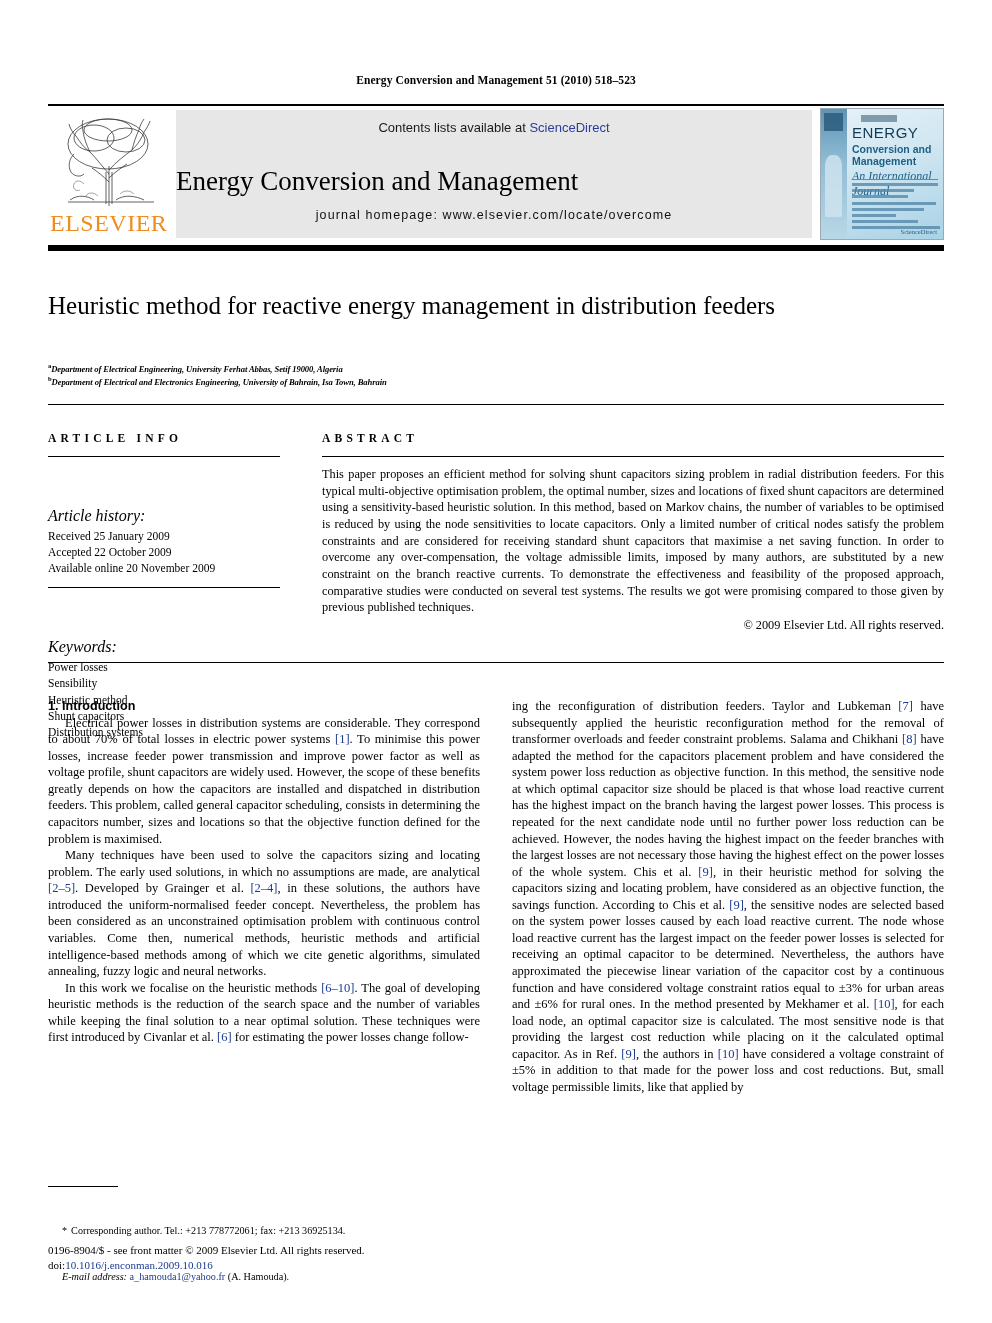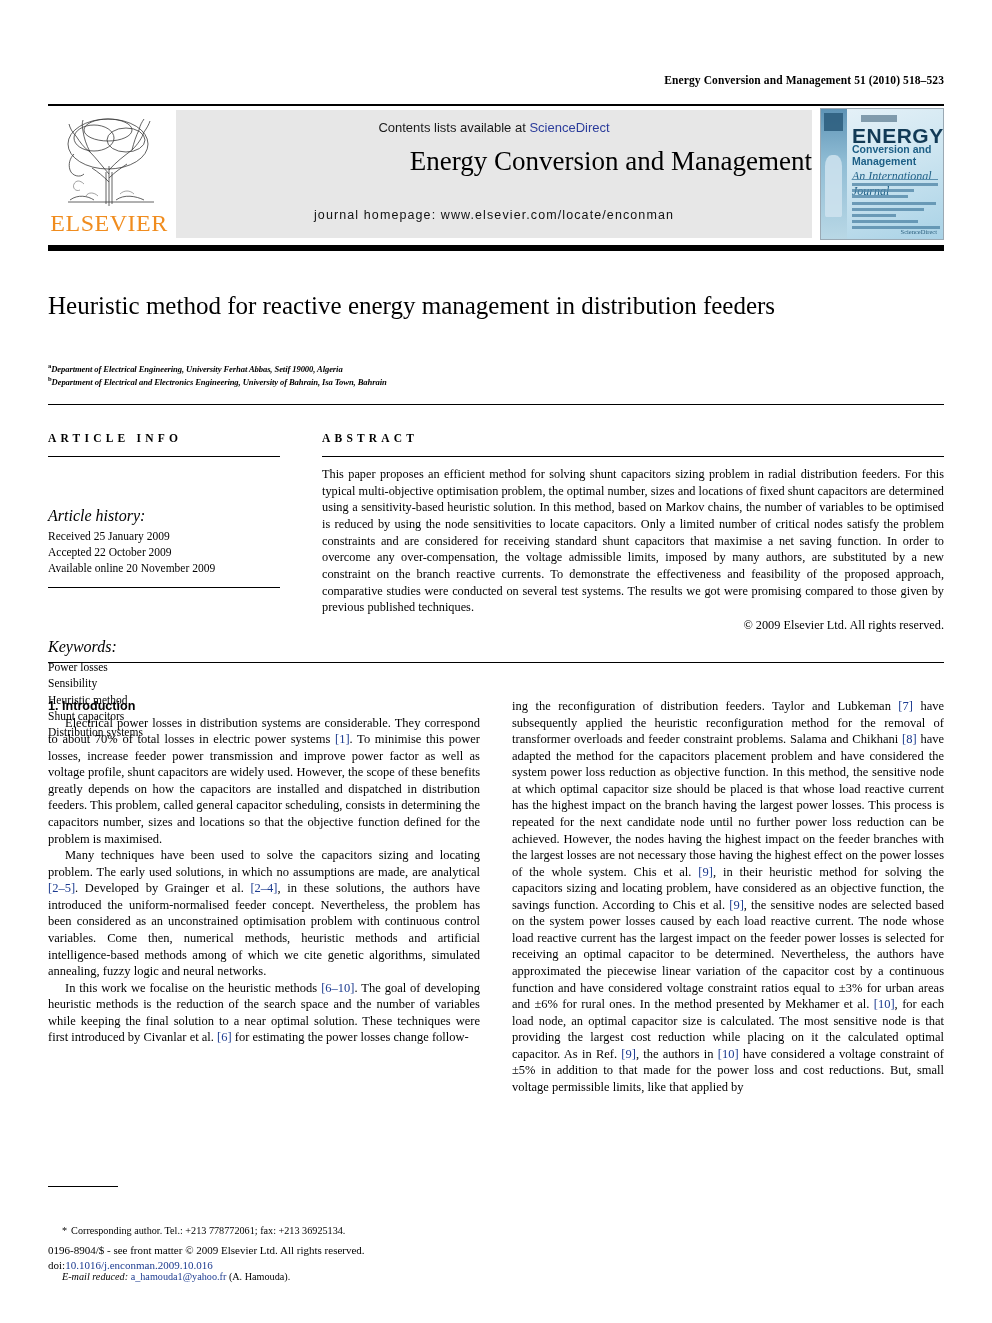--- a/index.html
+++ b/index.html
@@ -21,21 +21,21 @@
     width: 992px;
     height: 1323px;
   }
 
   
   .running-head {
     position: absolute;
     left: 48px;
     top: 74px;
     width: 896px;
-    text-align: right;
+    text-align: center;
     font-family: "Liberation Serif", serif;
     font-size: 11.5px;
     font-weight: bold;
     letter-spacing: 0.1px;
   }
 
   
   .header-rule-top {
     position: absolute;
     left: 48px;
@@ -62,21 +62,20 @@
     position: absolute;
     left: 6px; top: 4px;
     width: 108px; height: 96px;
     overflow: hidden;
   }
   .elsevier-word {
     position: absolute;
     left: 2px;
     top: 100px;
     width: 118px;
-    text-align: center;
     font-family: "Liberation Serif", serif;
     font-size: 24px;
     letter-spacing: 0.5px;
     color: #F08C1E;
   }
   .grey-panel {
     position: absolute;
     left: 128px;
     top: 2px;
     width: 636px;
@@ -90,23 +89,23 @@
     text-align: center;
     font-family: "Liberation Sans", sans-serif;
     font-size: 13px;
     color: #1a1a1a;
   }
   .contents-line .sd {
     color: #2b3c9b;
   }
   .journal-title {
     position: absolute;
-    left: 0; top: 36px;
+    left: 0; top: 56px;
     width: 636px;
-    text-align: right;
+    text-align: left;
     font-family: "Liberation Serif", serif;
     font-size: 27px;
     color: #000;
   }
   .homepage-line {
     position: absolute;
     left: 0; top: 98px;
     width: 636px;
     text-align: center;
     font-family: "Liberation Sans", sans-serif;
@@ -150,22 +149,22 @@
     position: absolute;
     left: 40px; top: 6px;
     width: 36px; height: 7px;
     background: #33586f;
     opacity: 0.55;
   }
   .cover-energy {
     position: absolute;
     left: 31px; top: 16px;
     font-family: "Liberation Sans", sans-serif;
-    font-size: 21px;
-    font-weight: bold;
+    font-size: 15px;
+    font-weight: normal;
     color: #123a56;
     letter-spacing: 0.5px;
     line-height: 1;
   }
   .cover-sub1, .cover-sub2 {
     position: absolute;
     left: 31px;
     font-family: "Liberation Sans", sans-serif;
     font-size: 10.5px;
     font-weight: bold;
@@ -424,21 +423,21 @@
         </svg>
       </div>
       <div class="elsevier-word">ELSEVIER</div>
     </div>
 
     <div class="grey-panel">
       <div class="contents-line">
         <span>Contents lists available at </span><span class="sd">ScienceDirect</span>
       </div>
       <div class="journal-title">Energy Conversion and Management</div>
-      <div class="homepage-line">journal homepage: www.elsevier.com/locate/enconman</div>
+      <div class="homepage-line">journal homepage: www.elsevier.com/locate/overcome</div>
     </div>
 
     <div class="cover-thumb">
       <div class="cover-strip"></div>
       <div class="cover-tower"></div>
       <div class="cover-badge"></div>
       <div class="cover-tag"></div>
       <div class="cover-energy">ENERGY</div>
       <div class="cover-sub1">Conversion and</div>
       <div class="cover-sub2">Management</div>
@@ -498,21 +497,21 @@
     <p id="lp2">In this work we focalise on the heuristic methods <span class="ref">[6–10]</span>. The goal of developing heuristic methods is the reduction of the search space and the number of variables while keeping the final solution to a near optimal solution. These techniques were first introduced by Civanlar et al. <span class="ref">[6]</span> for estimating the power losses change follow-</p>
   </div>
 
   <div class="col col-right">
     <p id="rp0" style="text-indent:0">ing the reconfiguration of distribution feeders. Taylor and Lubkeman <span class="ref">[7]</span> have subsequently applied the heuristic reconfiguration method for the removal of transformer overloads and feeder constraint problems. Salama and Chikhani <span class="ref">[8]</span> have adapted the method for the capacitors placement problem and have considered the system power loss reduction as objective function. In this method, the sensitive node at which optimal capacitor size should be placed is that whose load reactive current has the highest impact on the branch having the largest power losses. This process is repeated for the next candidate node until no further power loss reduction can be achieved. However, the nodes having the highest impact on the feeder branches with the largest losses are not necessary those having the highest effect on the power losses of the whole system. Chis et al. <span class="ref">[9]</span>, in their heuristic method for solving the capacitors sizing and locating problem, have considered as an objective function, the savings function. According to Chis et al. <span class="ref">[9]</span>, the sensitive nodes are selected based on the system power losses caused by each load reactive current. The node whose load reactive current has the largest impact on the feeder power losses is selected for receiving an optimal capacitor to be determined. Nevertheless, the authors have approximated the piecewise linear variation of the capacitor cost by a continuous function and have considered voltage constraint ratios equal to ±3% for urban areas and ±6% for rural ones. In the method presented by Mekhamer et al. <span class="ref">[10]</span>, for each load node, an optimal capacitor size is calculated. The most sensitive node is that providing the largest cost reduction while placing on it the calculated optimal capacitor. As in Ref. <span class="ref">[9]</span>, the authors in <span class="ref">[10]</span> have considered a voltage constraint of ±5% in addition to that made for the power loss and cost reductions. But, small voltage permissible limits, like that applied by</p>
   </div>
 
   <div class="foot-rule"></div>
   <div class="foot-note">
     <span class="hang"><span class="star">*</span><span>Corresponding author. Tel.: +213 778772061; fax: +213 36925134.</span></span>
-    <span class="hang"><i>E-mail reduced:</i> <span class="mail">a_hamouda1@yahoo.fr</span> <span>(A. Hamouda).</span></span>
+    <span class="hang"><i>E-mail address:</i> <span class="mail">a_hamouda1@yahoo.fr</span> <span>(A. Hamouda).</span></span>
   </div>
 
   <div class="imprint">
     <div>0196-8904/$ - see front matter © 2009 Elsevier Ltd. All rights reserved.</div>
     <div><span>doi:</span><span class="doi-link">10.1016/j.enconman.2009.10.016</span></div>
   </div>
 
 </div>
 
 </body></html>

